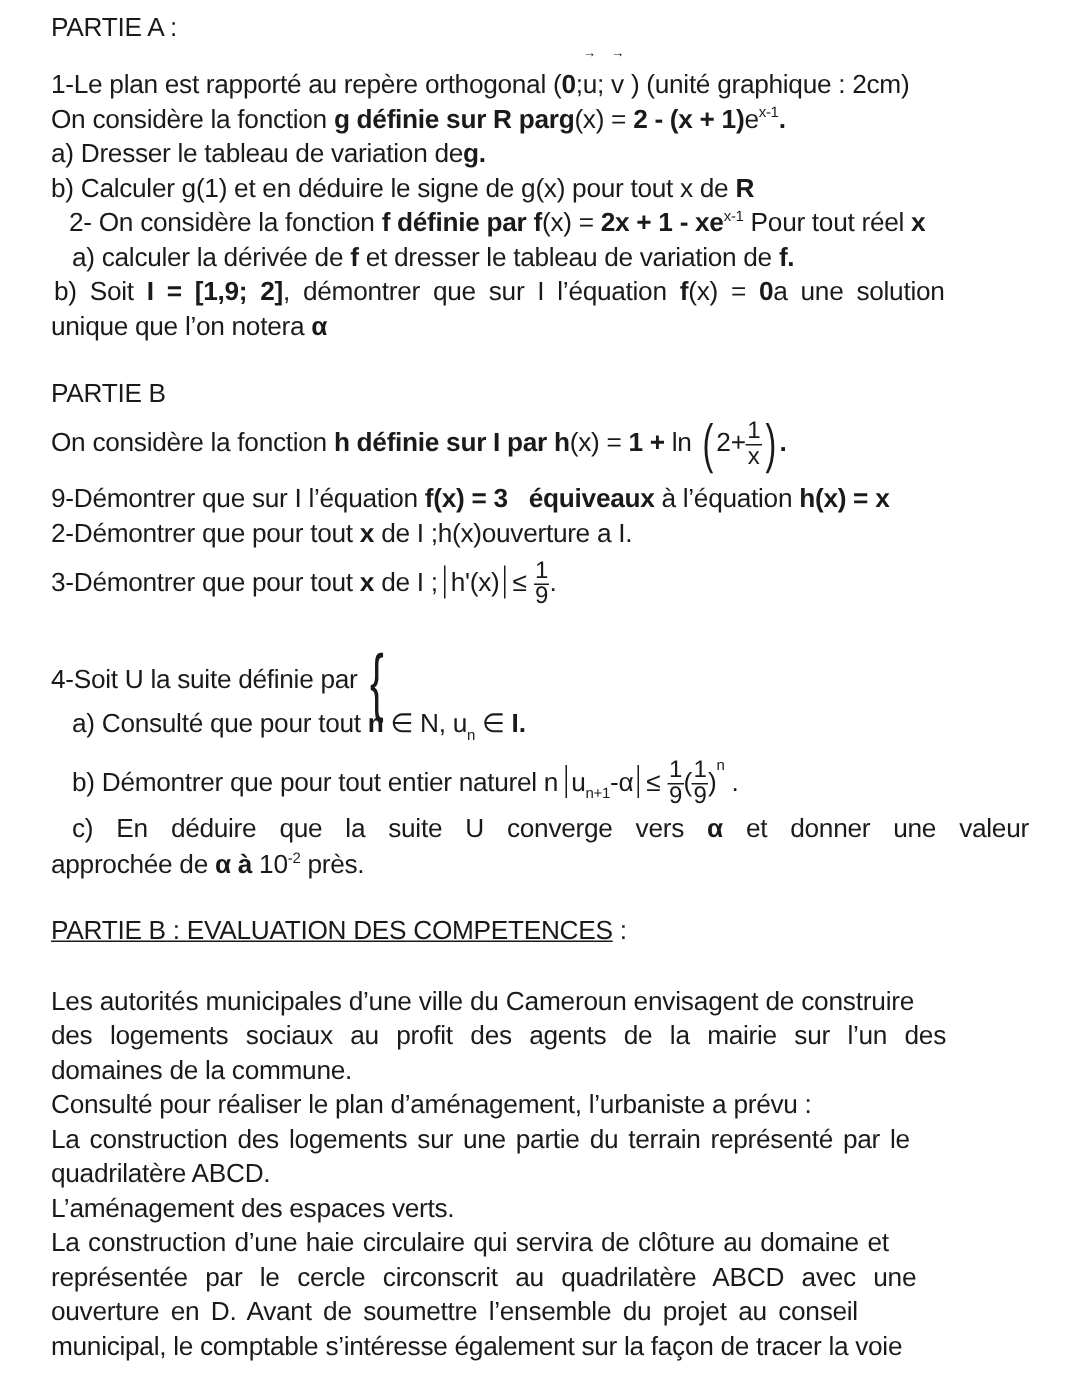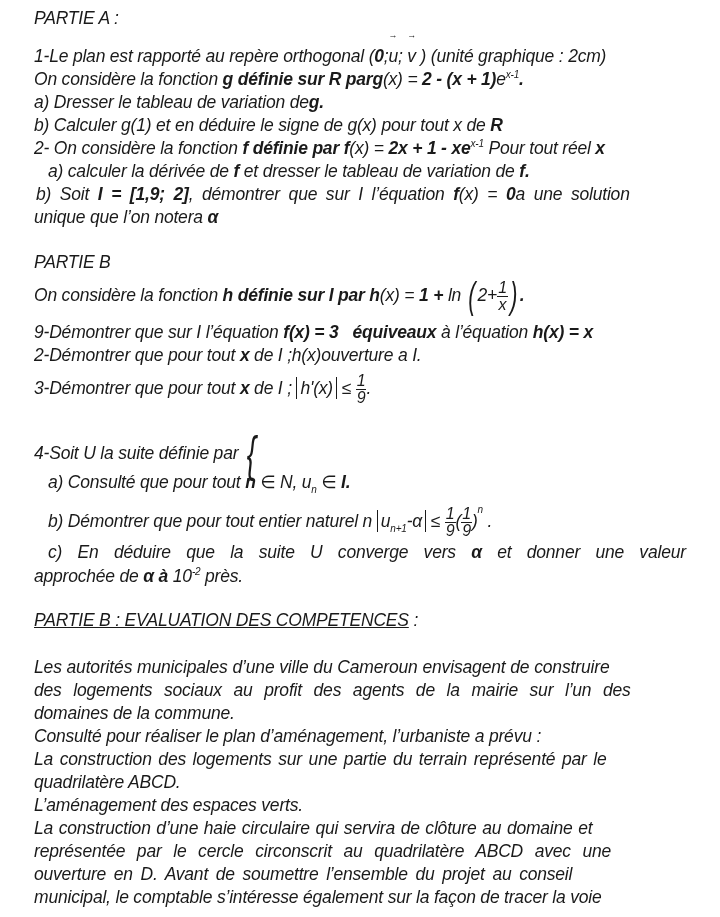--- a/index.html
+++ b/index.html
@@ -2,21 +2,21 @@
 <html><head>
 <meta charset="utf-8">
 <style>
   html, body { margin: 0; padding: 0; background: #ffffff; }
   body {
     width: 720px; height: 917px; overflow: hidden; position: relative;
     font-family: "Liberation Sans", "DejaVu Sans", sans-serif;
     color: #1a1a1a; font-size: 17.5px;
   }
   .page { position: absolute; left: 34px; top: 0; width: 652px; }
-  .line { position: absolute; left: 0; white-space: nowrap; letter-spacing: -0.2px; font-style: italic; }
+  .line { position: absolute; left: 0; white-space: nowrap; letter-spacing: -0.2px; }
   b { font-weight: bold; }
   .heading { font-size: 17.5px; }
   .ul { text-decoration: underline; }
   sup { font-size: 10px; vertical-align: 7px; line-height: 0; }
   sub { font-size: 10px; vertical-align: -5px; line-height: 0; }
   .frac { display: inline-block; vertical-align: middle; text-align: center; line-height: 1; font-size: 16px; }
   .frac .num { display: block; border-bottom: 1px solid #1a1a1a; padding: 0 1px; }
   .frac .den { display: block; }
   .bigparen { display: inline-block; font-size: 36px; vertical-align: middle; line-height: 1; transform: scaleX(0.6); font-weight: 200; }
   .brace { display: inline-block; font-size: 50px; vertical-align: middle; line-height: 1; transform: scaleX(0.55); font-weight: 100; }
@@ -41,21 +41,21 @@
   </div>
 
   <div class="line" style="top:92px;">
     <span>a) Dresser le tableau de variation de</span><b>g</b><b>.</b>
   </div>
 
   <div class="line" style="top:115px;">
     <span>b) Calculer g(1) et en déduire le signe de g(x) pour tout x de </span><b>R</b>
   </div>
 
-  <div class="line" style="top:138px;">
+  <div class="line" style="top:138px;margin-left:12px;">
     <span>2- On considère la fonction </span><b>f</b><b> définie par </b><b>f</b><span>(x) = </span><b>2x + 1 - xe</b><sup>x-1</sup><span> Pour tout réel </span><b>x</b>
   </div>
 
   <div class="line" style="top:161px; left:14px;">
     <span>a) calculer la dérivée de </span><b>f</b><span> et dresser le tableau de variation de </span><b>f</b><b>.</b>
   </div>
 
   <div class="line" style="top:184px; left:2px; word-spacing:4px;">
     <span>b) Soit </span><b>I = [1,9;  2]</b><span>, démontrer que sur I l’équation </span><b>f</b><span>(x) = </span><b>0</b><span>a une solution</span>
   </div>

